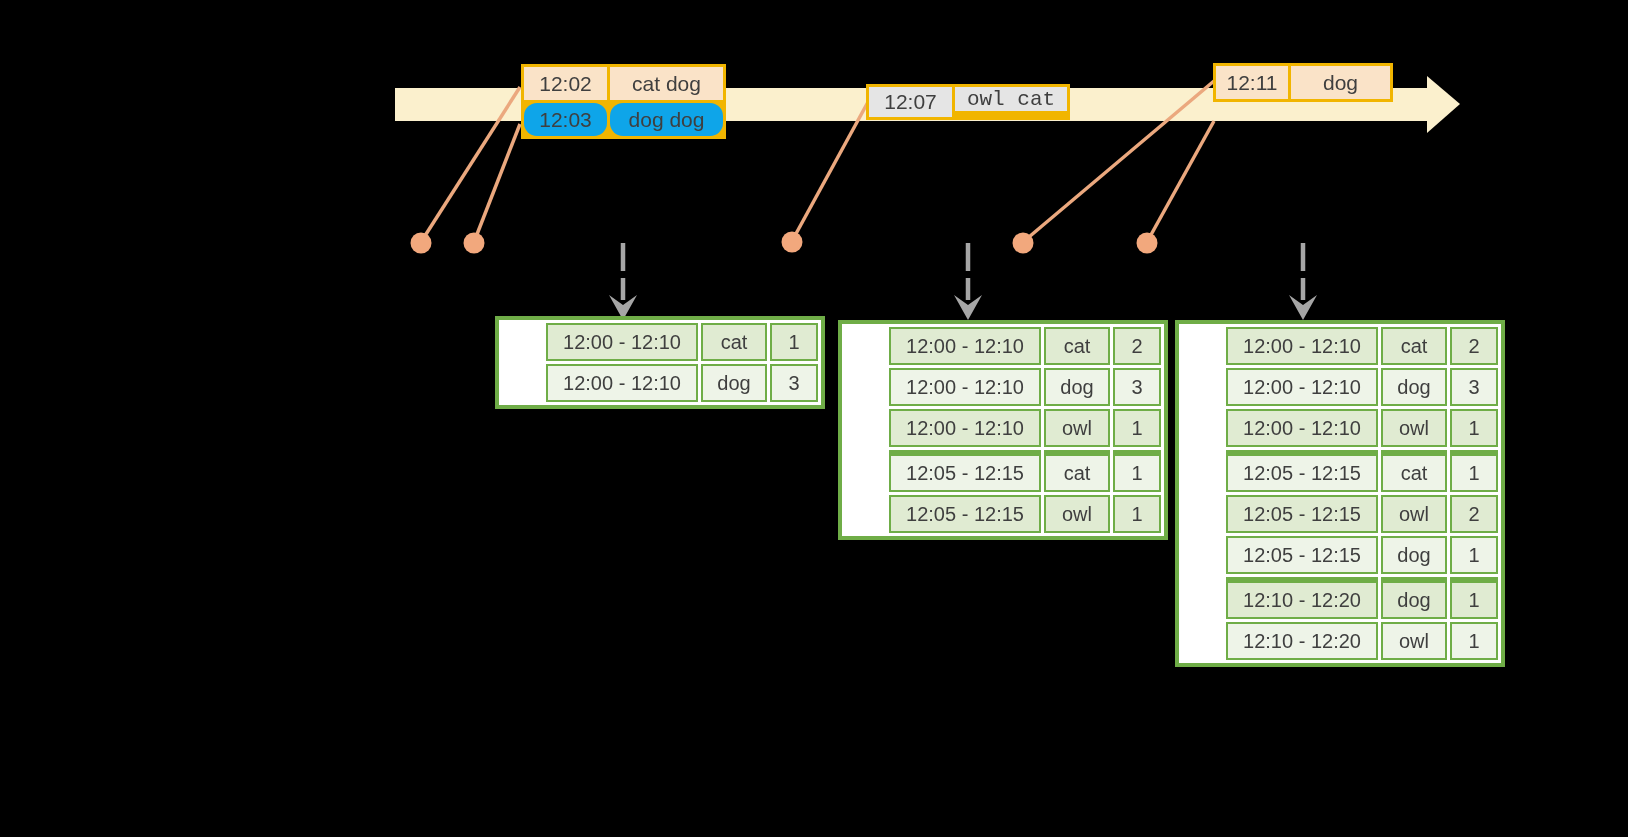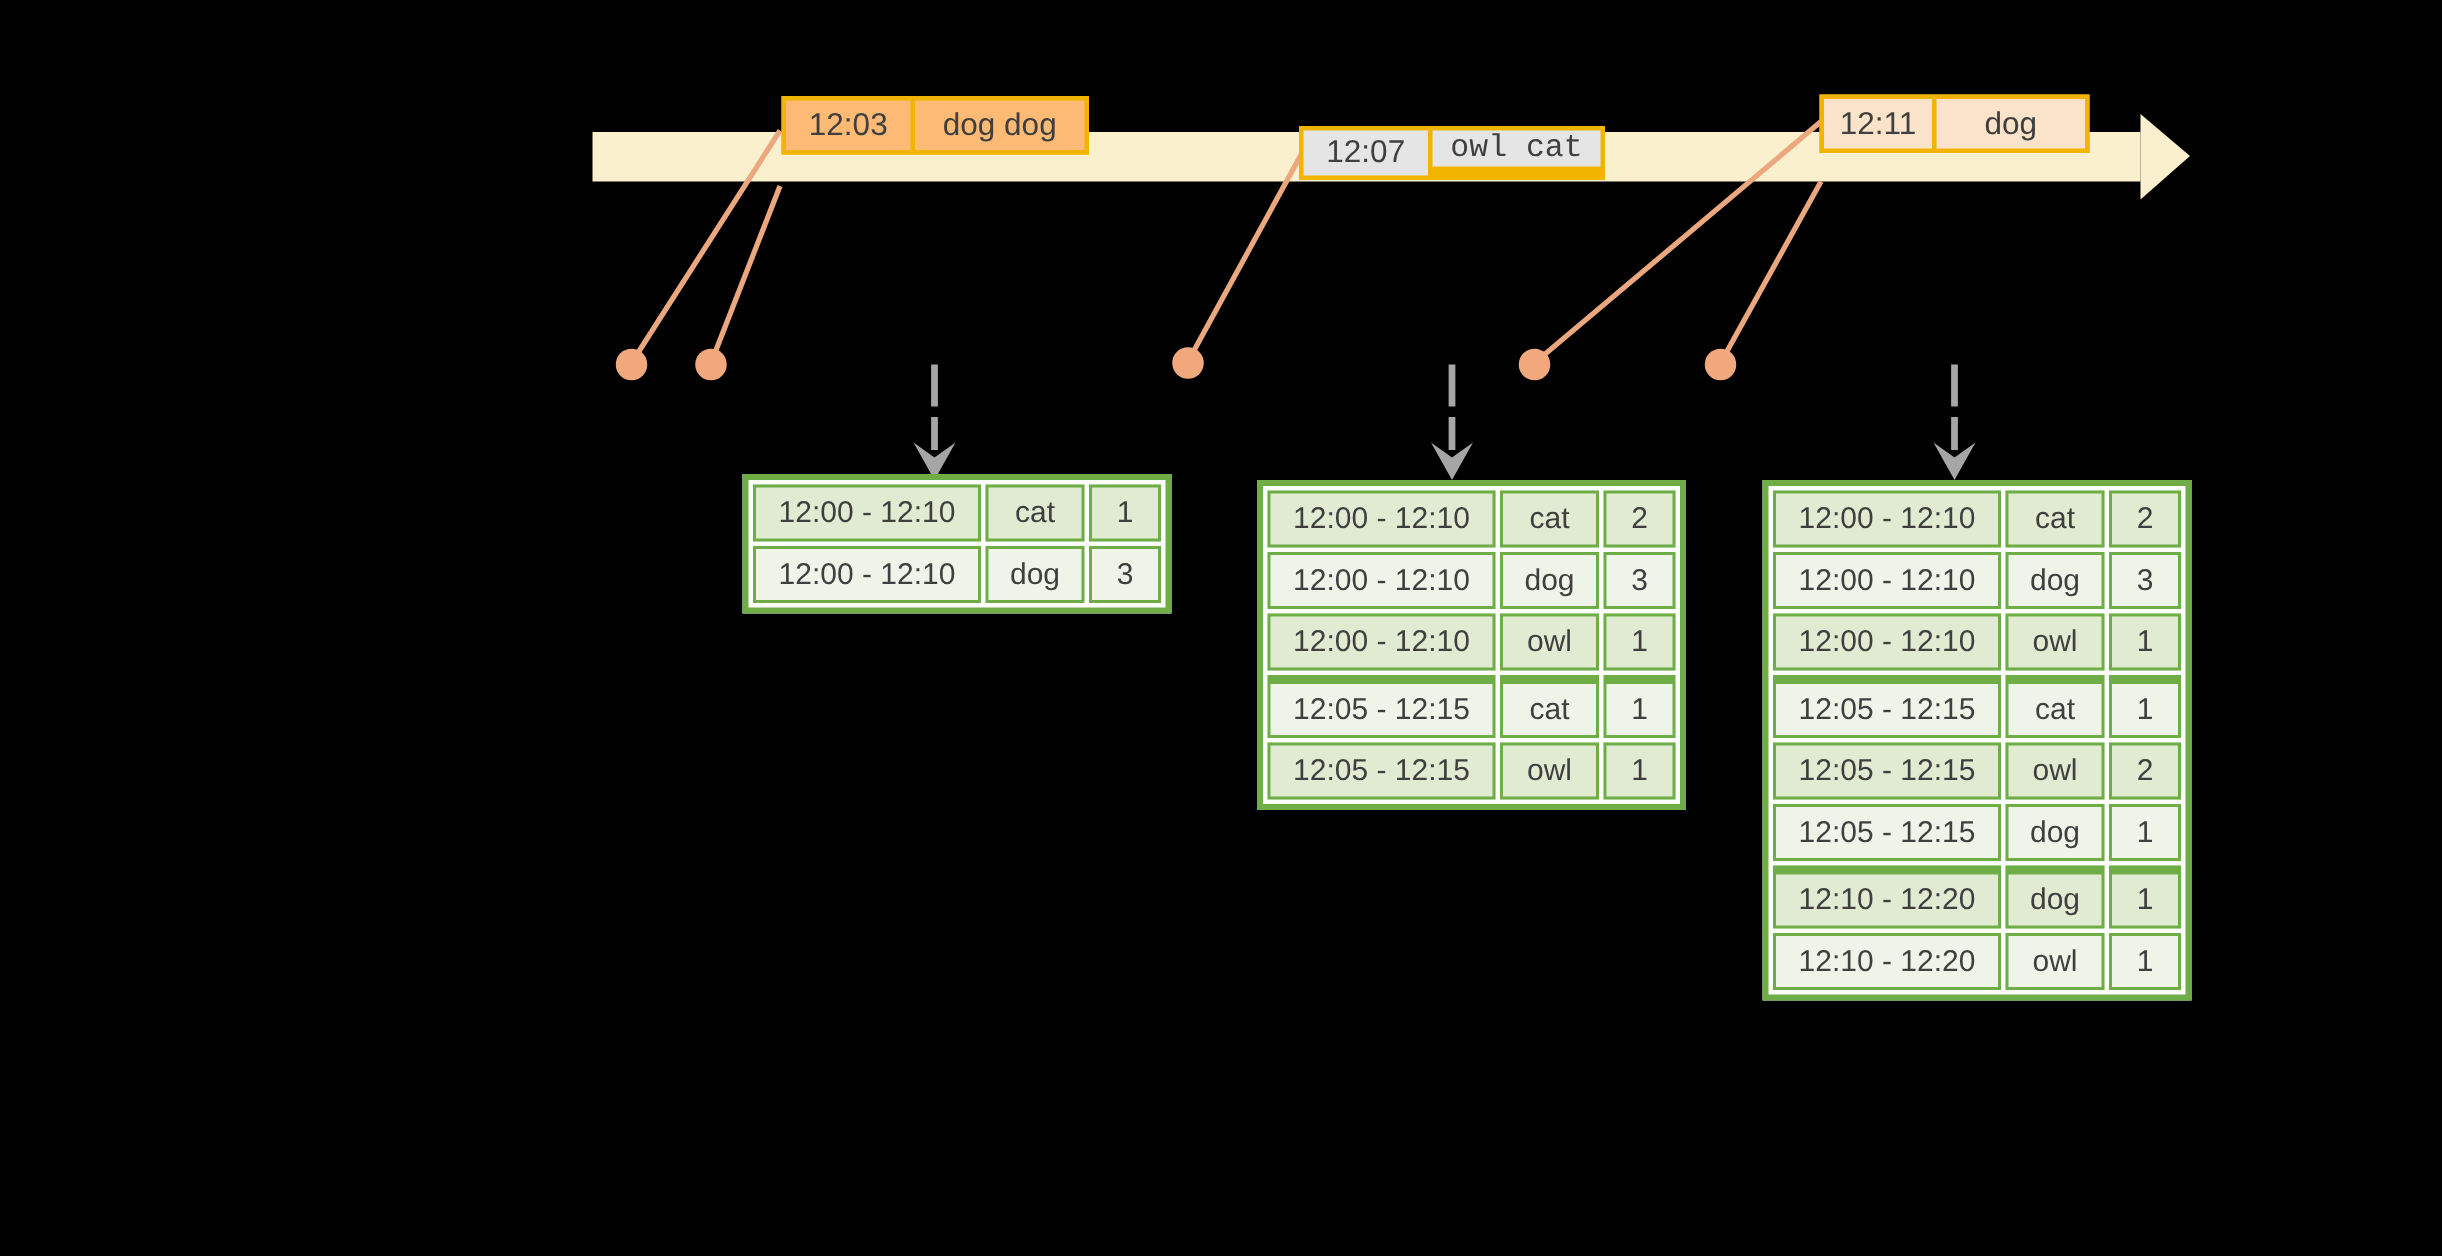--- a/index.html
+++ b/index.html
@@ -15,28 +15,28 @@
     position:absolute;z-index:3;
     border:3px solid #f1b500;background:#f1b500;
     display:flex;flex-direction:column;gap:3px;
   }
   .ev-row{display:flex;gap:3px;}
   .ev-cell{
     display:flex;align-items:center;justify-content:center;
     font-size:21px;color:#3f3f3f;
   }
   .fill-dark{background:#fae3c8;}
-  .fill-light{background:#fdba74;}
+  .fill-light{background:#0ea5e9;border-radius:13px;}
   .fill-mid{background:#e5e5e5;}
 
   
   .result-table{
     position:absolute;z-index:3;
     border-collapse:separate;border-spacing:3px;
-    background:#ffffff;border:4px solid #6fad47;
+    background:#ffffff;border:4px solid #6fad47;padding-left:44px;
   }
   .result-table td{
     border:2px solid #6fad47;
     font-size:20px;color:#3f3f3f;text-align:center;
     padding:3px 6px;height:28px;
   }
   .result-table .c-win{width:136px;}
   .result-table .c-word{width:50px;}
   .result-table .c-cnt{width:32px;}
   .row-dark td{background:#e0ebd2;}
@@ -76,20 +76,24 @@
     </g>
     <g fill="#a6a6a6">
       <polygon points="609,295 623,305 637,295 623,320"></polygon>
       <polygon points="954,295 968,305 982,295 968,320"></polygon>
       <polygon points="1289,295 1303,305 1317,295 1303,320"></polygon>
     </g>
   </svg>
 
   <div class="event-box" style="left:521px;top:64px;width:199px;">
     <div class="ev-row">
+      <div class="ev-cell fill-dark" style="width:83px;height:33px;">12:02</div>
+      <div class="ev-cell fill-dark" style="flex:1;height:33px;">cat dog</div>
+    </div>
+    <div class="ev-row">
       <div class="ev-cell fill-light" style="width:83px;height:33px;">12:03</div>
       <div class="ev-cell fill-light" style="flex:1;height:33px;">dog dog</div>
     </div>
   </div>
 
   <div class="event-box" style="left:866px;top:84px;width:198px;">
     <div class="ev-row">
       <div class="ev-cell fill-mid" style="width:83px;height:30px;">12:07</div>
       <div class="ev-cell fill-mid" style="flex:1;height:24px;font-family:Liberation Mono, monospace;">owl cat</div>
     </div>

